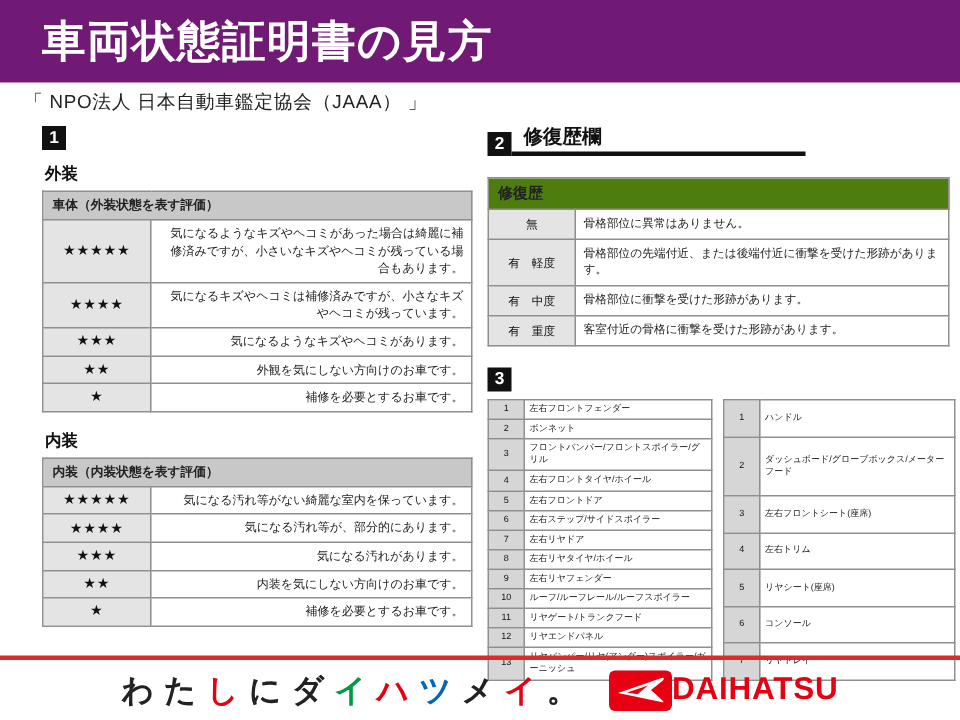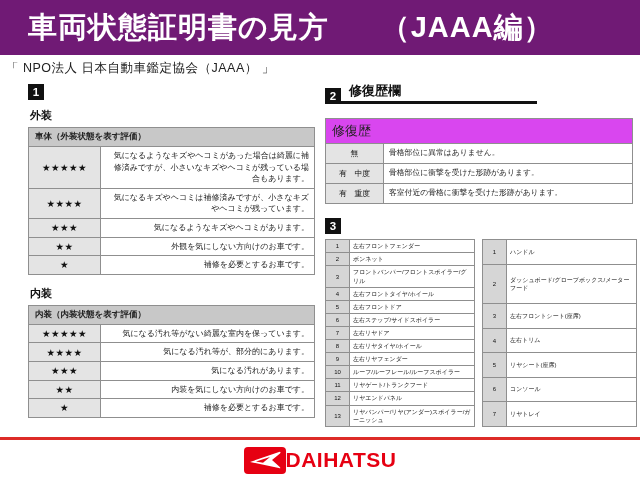--- a/index.html
+++ b/index.html
@@ -5,21 +5,21 @@
   * { margin:0; padding:0; box-sizing:border-box; }
   html,body { width:640px; height:480px; overflow:hidden; background:#fff;
     font-family:"Liberation Sans","DejaVu Sans",sans-serif; color:#222; }
 
   
   .banner { position:absolute; left:0; top:0; width:640px; height:55px;
     background:#701a75; display:flex; align-items:center; padding-left:28px; }
   .banner .t1 { color:#fff; font-size:29px; font-weight:bold; letter-spacing:1px; }
   .banner .t2 { color:#fff; font-size:29px; font-weight:bold; margin-left:52px; letter-spacing:1px; }
 
-  .subtitle { position:absolute; left:6px; top:60px; font-size:12.5px; color:#222; letter-spacing:0.5px; }
+  .subtitle { position:absolute; left:16px; top:60px; font-size:12.5px; color:#222; letter-spacing:0.5px; }
 
   
   .col-left  { position:absolute; left:28px;  top:84px; width:288px; }
   .col-right { position:absolute; left:325px; top:84px; width:312px; }
 
   
   .sec-head { display:flex; align-items:flex-end; margin-bottom:4px; }
   .sec-num { width:16px; height:16px; background:#111; color:#fff; font-size:11.5px;
     font-weight:bold; display:flex; align-items:center; justify-content:center; flex:none; }
   .sec-title { font-size:13px; font-weight:bold; color:#111; padding:0 0 3px 8px;
@@ -31,21 +31,21 @@
   
   table { border-collapse:collapse; background:#fff; }
   td { border:1px solid #8f8f8f; vertical-align:middle; }
   .rate-tbl { width:287px; font-size:8px; }
   .rate-tbl .hd { background:#c8c8c8; font-weight:bold; font-size:8.5px; padding:3px 6px; }
   .rate-tbl .stars { background:#e4e4e4; width:72px; text-align:center;
     font-size:9.5px; letter-spacing:0.5px; color:#111; }
   .rate-tbl .desc { padding:3px 5px; line-height:1.45; color:#222;text-align:right; }
 
   .repair-tbl { width:308px; font-size:7.8px; margin-top:14px; }
-  .repair-tbl .hd { background:#d946ef; font-weight:normal; font-size:13px; padding:3px 6px; }
+  .repair-tbl .hd { background:#4d7c0f; font-weight:bold; font-size:10px; padding:3px 6px; }
   .repair-tbl .grade { background:#e4e4e4; width:58px; text-align:center; padding:4px 2px; color:#111; }
   .repair-tbl .desc { padding:4px 5px; line-height:1.4; color:#222; }
 
   .sec3-head { margin-top:14px; }
   .parts-wrap { display:flex; gap:7px; margin-top:5px; }
   .parts-tbl { font-size:6px; }
   .parts-tbl.pl { width:150px; } .parts-tbl.pr { width:155px; }
   .parts-tbl .no { background:#d6d6d6; width:24px; text-align:center; padding:2px 1px; color:#111; }
   .parts-tbl .nm { padding:2px 3px; line-height:1.35; color:#222; }
 
@@ -57,21 +57,20 @@
   .brand { display:flex; align-items:center; gap:0; }
   .d-mark { width:42px; height:27px; background:#e60012; border-radius:4px;
     display:flex; align-items:center; justify-content:center; flex:none; }
   .brand-name { color:#e60012; font-size:21px; font-weight:800; letter-spacing:0.5px; }
 </style>
 </head>
 <body>
 
 <div class="banner">
   <span class="t1">車両状態証明書の見方</span>
-  <span class="t2">（JAAA編）</span>
 </div>
 <div class="subtitle">「 NPO法人 日本自動車鑑定協会（JAAA） 」</div>
 
 <div class="col-left">
   <div class="sec-head">
     <span class="sec-num">1</span>
   </div>
 
   <div class="zone-label">外装</div>
   <table class="rate-tbl">
@@ -155,20 +154,24 @@
       <tr>
           <td class="hd" colspan="2">修復歴</td>
         </tr>
     </tbody>
     <tbody>
   <tr>
     <td class="grade">無</td>
     <td class="desc">骨格部位に異常はありません。</td>
   </tr>
 
+  <tr>
+    <td class="grade">有　軽度</td>
+    <td class="desc">骨格部位の先端付近、または後端付近に衝撃を受けた形跡があります。</td>
+  </tr>
 
   <tr>
     <td class="grade">有　中度</td>
     <td class="desc">骨格部位に衝撃を受けた形跡があります。</td>
   </tr>
 
   <tr>
     <td class="grade">有　重度</td>
     <td class="desc">客室付近の骨格に衝撃を受けた形跡があります。</td>
   </tr>
@@ -284,20 +287,43 @@
     <td class="no">7</td>
     <td class="nm">リヤトレイ</td>
   </tr>
 </tbody>
     </table>
   </div>
 </div>
 
 <div class="foot-line"></div>
 <div class="footer">
+  <span class="slogan">
+  <span class="slogan-ch" style="color: rgb(34, 34, 34);">わ</span>
+
+  <span class="slogan-ch" style="color: rgb(34, 34, 34);">た</span>
+
+  <span class="slogan-ch" style="color: rgb(230, 0, 18);">し</span>
+
+  <span class="slogan-ch" style="color: rgb(34, 34, 34);">に</span>
+
+  <span class="slogan-ch" style="color: rgb(34, 34, 34);">ダ</span>
+
+  <span class="slogan-ch" style="color: rgb(0, 153, 68);">イ</span>
+
+  <span class="slogan-ch" style="color: rgb(230, 0, 18);">ハ</span>
+
+  <span class="slogan-ch" style="color: rgb(0, 104, 183);">ツ</span>
+
+  <span class="slogan-ch" style="color: rgb(34, 34, 34);">メ</span>
+
+  <span class="slogan-ch" style="color: rgb(230, 0, 18);">イ</span>
+
+  <span class="slogan-ch" style="color: rgb(34, 34, 34);">。</span>
+</span>
   <span class="brand">
     <span class="d-mark">
       <svg width="34" height="21" viewBox="0 0 34 21">
         <path d="M2 12 L31 2 Q33.5 1.3 32 3.6 L24 10 L31.5 16.8 Q33.5 18.8 30.8 18 L2 12 Z" fill="#ffffff"></path>
         <path d="M8 11.6 L22 7 L15 12.8 Z" fill="#e60012"></path>
       </svg>
     </span>
     <span class="brand-name">DAIHATSU</span>
   </span>
 </div>

